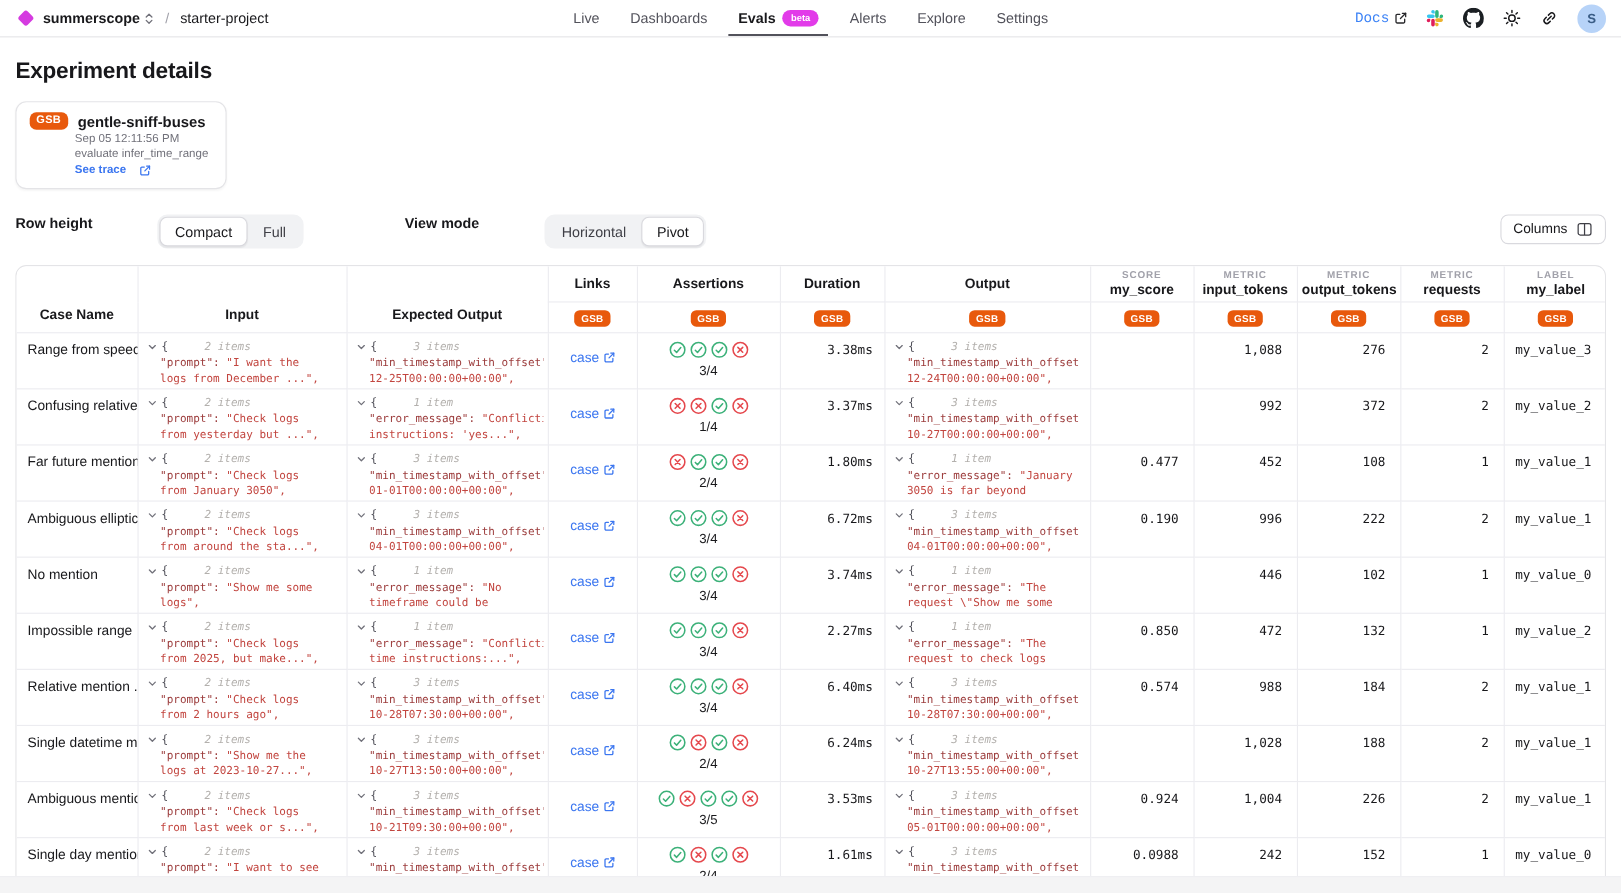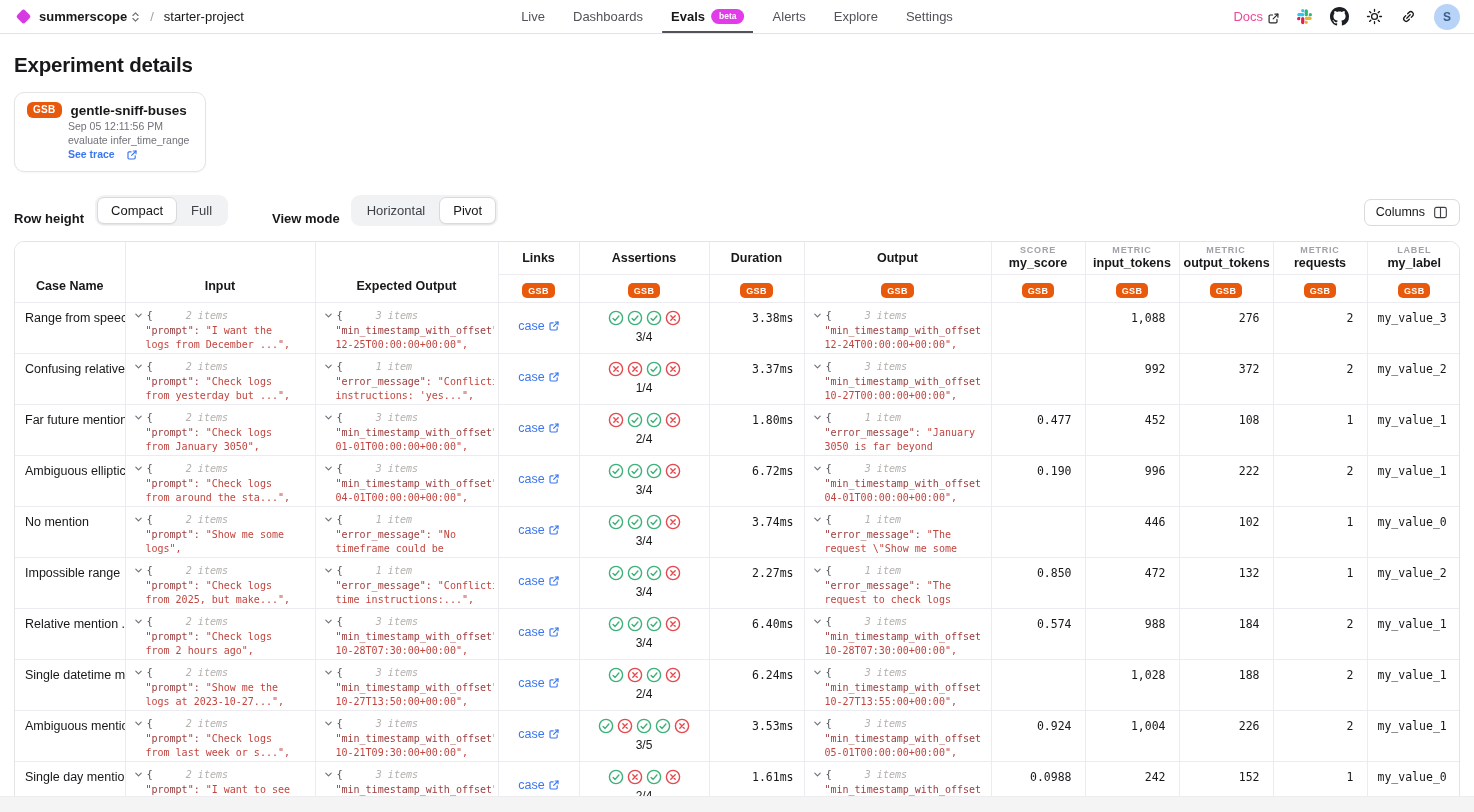--- a/index.html
+++ b/index.html
@@ -20,39 +20,39 @@
     font-size:13px; font-weight:600; color:#18181b; cursor:pointer; font-family:inherit; }
   .slash{ color:#a1a1aa; font-size:13px; margin:0 2px; }
   .project{ font-size:13px; color:#18181b; }
 
   .nav{ position:absolute; left:50%; transform:translateX(-50%); top:0; bottom:0; display:flex; align-items:stretch; gap:10px; }
   .tab{ display:flex; align-items:center; gap:6px; padding:0 9px; font-size:13px; color:#52525b; text-decoration:none; cursor:pointer; }
   .tab.active{ color:#18181b; font-weight:600; box-shadow:inset 0 -2px 0 #52525b; }
   .beta{ background:#e23be9; color:#fff; font-size:8.5px; font-weight:700; padding:3px 8px; border-radius:999px; line-height:1; }
 
   .top-right{ margin-left:auto; display:flex; align-items:center; gap:17px; }
-  .docs-link{ display:flex; align-items:flex-end; gap:5px; font-size:13px; color:#ec4899; text-decoration:none; cursor:pointer; }
+  .docs-link{ display:flex; align-items:center; gap:5px; font-size:13px; color:#3b82f6; text-decoration:none; cursor:pointer;font-family:Liberation Mono, monospace; }
   .hicon{ display:flex; align-items:center; cursor:pointer; }
   .hicon svg{ display:block; }
   .avatar{ width:26px; height:26px; border-radius:50%; background:#b7d3f8; color:#3a5d86;
     font-size:12px; font-weight:700; display:flex; align-items:center; justify-content:center; cursor:pointer; }
 
   
   .main{ padding:0 14px; }
   .page-title{ margin:19px 0 0 0; font-size:20.5px; font-weight:700; letter-spacing:-0.2px; }
 
   .exp-card{ display:inline-block; margin-top:15px; border:1px solid #e4e4e7; border-radius:10px;
     padding:9px 16px 9px 12px; box-shadow:0 1px 2px rgba(0,0,0,0.04); background:#fff; }
   .exp-head{ display:flex; align-items:center; gap:9px; }
   .gsb{ background:#e8590c; color:#fff; font-size:10px; font-weight:700; padding:3px 6px; border-radius:6px; letter-spacing:0.3px; line-height:1; }
   .exp-name{ font-size:13.5px; font-weight:700; }
   .exp-meta{ margin-left:41px; margin-top:2px; font-size:10.5px; color:#71717a; line-height:13.5px; }
   .trace-link{ color:#3b76f0; font-weight:600; font-size:10.5px; display:inline-flex; align-items:center; gap:12px; text-decoration:none; cursor:pointer; margin-top:1px; }
 
-  .toolbar{ margin-top:23px; display:flex; align-items:flex-end; }
+  .toolbar{ margin-top:23px; display:flex; align-items:flex-start;gap:48px; }
   .tb-label{ font-size:13px; font-weight:700; margin-right:11px; }
   .seg{ background:#f1f2f4; border-radius:9px; padding:2px; display:flex; margin-right:44px; }
   .seg-opt{ font-size:13px; padding:4px 13px; border-radius:7px; color:#3f3f46; border:1px solid transparent;
     background:transparent; cursor:pointer; font-family:inherit; line-height:17px; }
   .seg-opt.sel{ background:#fff; border-color:#d9d9de; font-weight:500; box-shadow:0 1px 1px rgba(0,0,0,0.05); color:#18181b; }
   .columns-btn{ margin-left:auto; display:flex; align-items:center; gap:8px; border:1px solid #d9d9de; background:#fff;
     border-radius:7px; padding:5px 11px; font-size:12.5px; color:#18181b; cursor:pointer; font-family:inherit; }
 
   
   .table-wrap{ margin-top:15px; width:1446px; border:1px solid #e4e4e7; border-radius:10px; overflow:hidden; background:#fff; }

